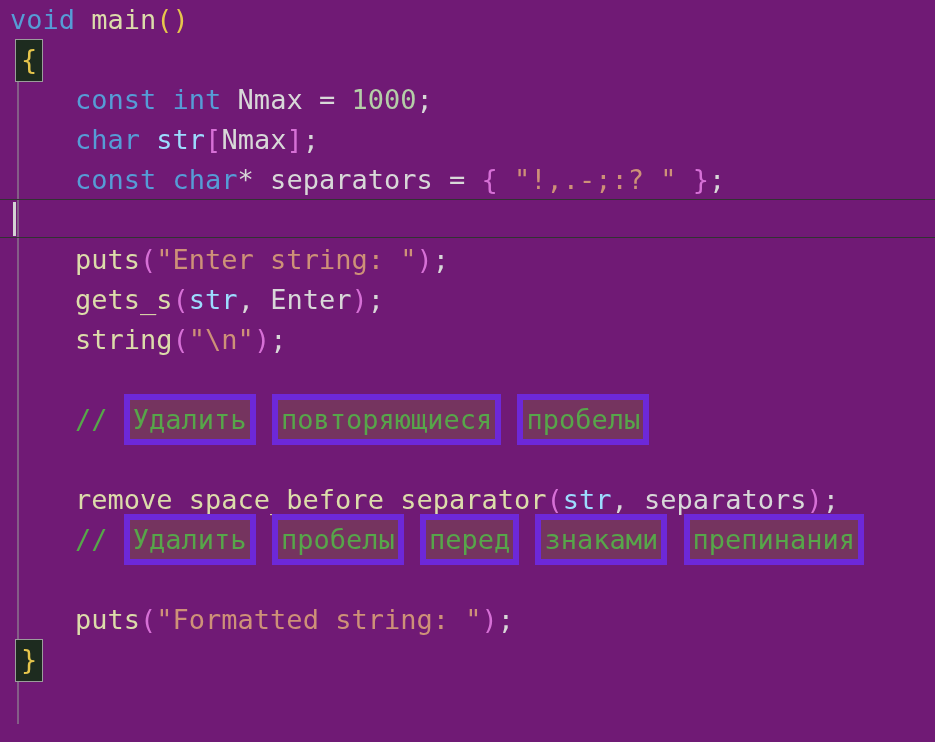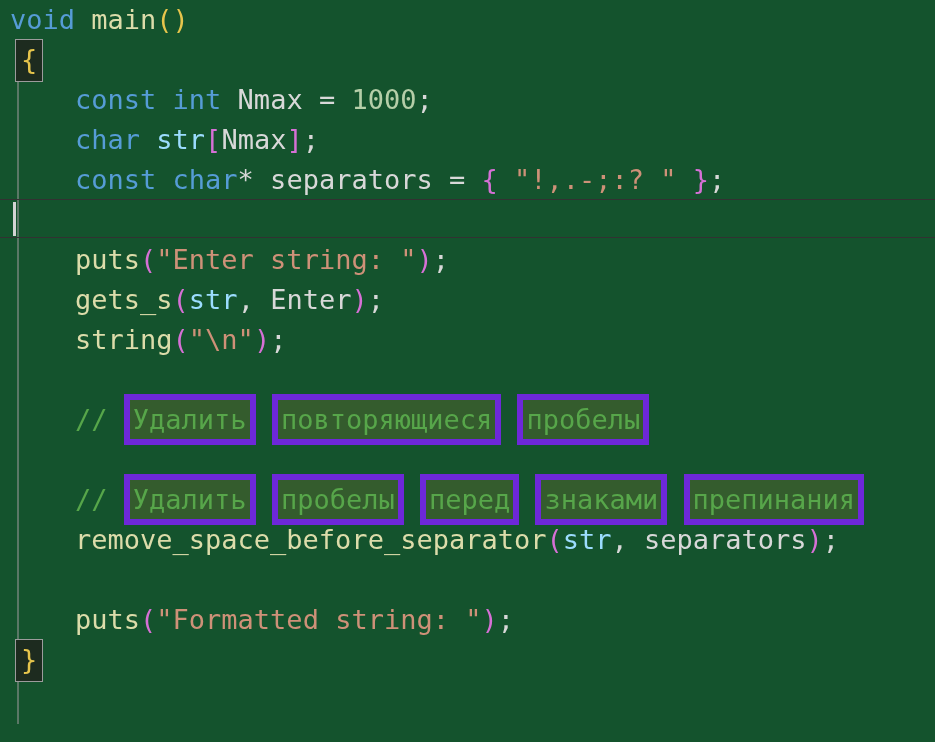--- a/index.html
+++ b/index.html
@@ -1,19 +1,19 @@
 <!DOCTYPE html>
 <html><head>
 <meta charset="utf-8">
 <style>
   html,body{margin:0;padding:0;background:#141414;}
   #editor{
     position:relative;
     width:935px;height:742px;
-    background:#14532d;
+    background:#701a75;
     overflow:hidden;
     font-family:"DejaVu Sans Mono","Liberation Mono",monospace;
     font-size:27px;
     cursor:text;
   }
   .code{position:absolute;top:0;left:0;right:0;}
   .line{
     height:40px;line-height:40px;
     padding-left:10px;
     white-space:pre;
@@ -74,20 +74,20 @@
       <div class="line"><span class="pl">    </span><span class="kw">const</span><span class="pl"> </span><span class="kw">int</span><span class="pl"> Nmax = </span><span class="num">1000</span><span class="pl">;</span></div>
       <div class="line"><span class="pl">    </span><span class="kw">char</span><span class="pl"> </span><span class="var">str</span><span class="b2">[</span><span class="pl">Nmax</span><span class="b2">]</span><span class="pl">;</span></div>
       <div class="line"><span class="pl">    </span><span class="kw">const</span><span class="pl"> </span><span class="kw">char</span><span class="pl">* separators = </span><span class="b2">{</span><span class="pl"> </span><span class="str">"!,.-;:? "</span><span class="pl"> </span><span class="b2">}</span><span class="pl">;</span></div>
       <div class="line"></div>
       <div class="line"><span class="pl">    </span><span class="fn">puts</span><span class="b2">(</span><span class="str">"Enter string: "</span><span class="b2">)</span><span class="pl">;</span></div>
       <div class="line"><span class="pl">    </span><span class="fn">gets_s</span><span class="b2">(</span><span class="var">str</span><span class="pl">, Enter</span><span class="b2">)</span><span class="pl">;</span></div>
       <div class="line"><span class="pl">    </span><span class="fn">string</span><span class="b2">(</span><span class="str">"\n"</span><span class="b2">)</span><span class="pl">;</span></div>
       <div class="line"></div>
       <div class="line"><span class="pl">    </span><span class="cmt">// </span><span class="cmt hl">Удалить</span><span class="cmt"> </span><span class="cmt hl">повторяющиеся</span><span class="cmt"> </span><span class="cmt hl">пробелы</span></div>
       <div class="line"></div>
+      <div class="line"><span class="pl">    </span><span class="fn">remove_space_before_separator</span><span class="b2">(</span><span class="var">str</span><span class="pl">, separators</span><span class="b2">)</span><span class="pl">;</span></div>
       <div class="line"><span class="pl">    </span><span class="cmt">// </span><span class="cmt hl">Удалить</span><span class="cmt"> </span><span class="cmt hl">пробелы</span><span class="cmt"> </span><span class="cmt hl">перед</span><span class="cmt"> </span><span class="cmt hl">знаками</span><span class="cmt"> </span><span class="cmt hl">препинания</span></div>
-      <div class="line"><span class="pl">    </span><span class="fn">remove_space_before_separator</span><span class="b2">(</span><span class="var">str</span><span class="pl">, separators</span><span class="b2">)</span><span class="pl">;</span></div>
       <div class="line"></div>
       <div class="line"><span class="pl">    </span><span class="fn">puts</span><span class="b2">(</span><span class="str">"Formatted string: "</span><span class="b2">)</span><span class="pl">;</span></div>
       <div class="line"><span class="b1 bracebox">}</span></div>
     </div>
   <div class="caret"></div>
 </div>
 
 </body></html>

